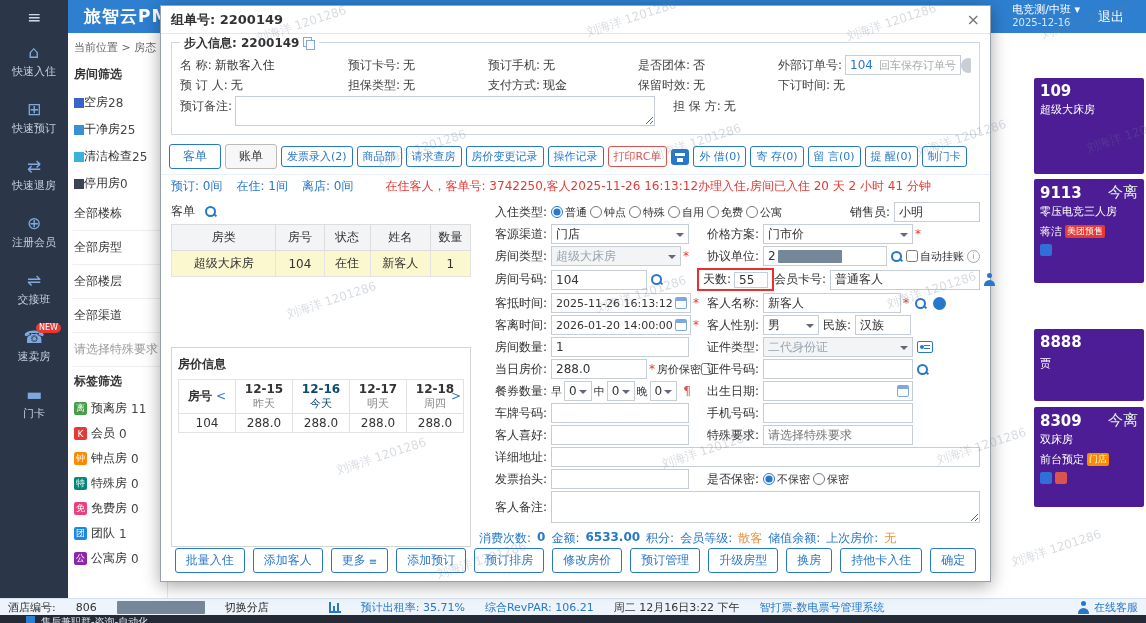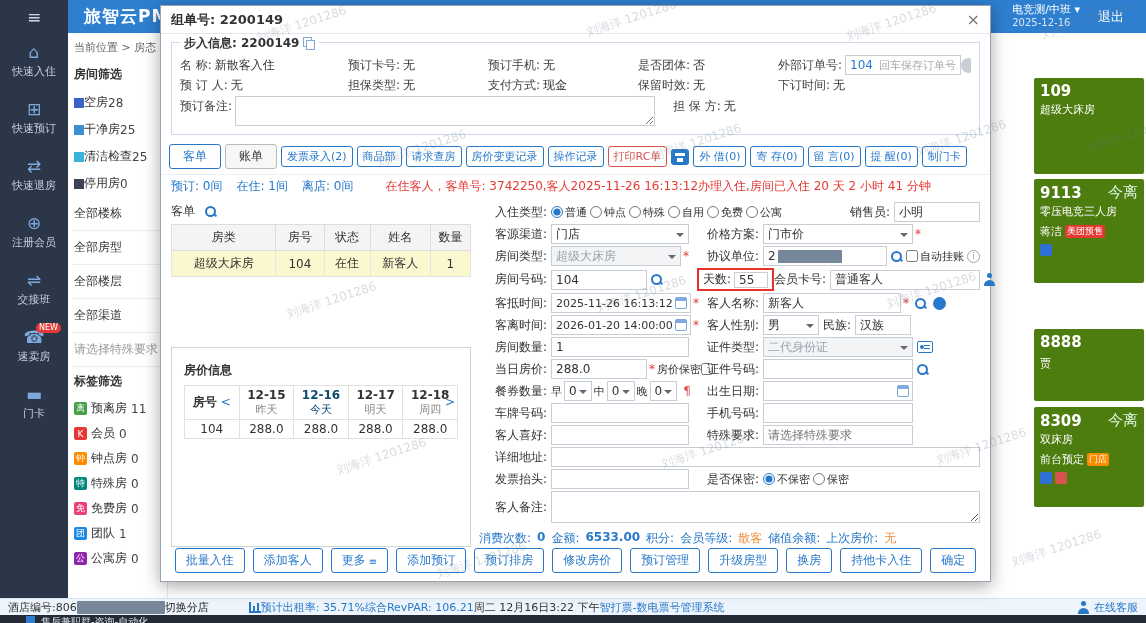--- a/index.html
+++ b/index.html
@@ -31,21 +31,21 @@
 .f-state{display:flex;align-items:center;gap:0;padding:5px 2px;white-space:nowrap;cursor:pointer}
 .f-sq{width:10px;height:10px;flex:0 0 10px}
 .f-cnt{color:#444}
 .f-select{padding:8px 2px;border-bottom:1px solid #eee;white-space:nowrap;cursor:pointer}
 .f-select.ph{color:#999}
 .f-tag{display:flex;align-items:center;gap:4px;padding:4px 2px;white-space:nowrap;cursor:pointer}
 .f-tagicon{width:13px;height:13px;border-radius:2px;color:#fff;font-size:9px;display:flex;align-items:center;justify-content:center;flex:0 0 13px}
 
 
 .board{position:absolute;left:168px;top:33px;width:978px;height:565px;background:#fff;z-index:1}
-.room-card{position:absolute;right:2px;width:110px;background:#4d7c0f;color:#fff;border-radius:2px;padding:4px 6px;cursor:pointer;overflow:hidden}
+.room-card{position:absolute;right:2px;width:110px;background:#4c1d95;color:#fff;border-radius:2px;padding:4px 6px;cursor:pointer;overflow:hidden}
 .rc-top{display:flex;justify-content:space-between;align-items:center}
 .rc-num{font-size:15px;font-weight:bold}
 .rc-badge{font-size:15px;color:#dff5df}
 .rc-type{font-size:11px;margin-top:2px;white-space:nowrap}
 .rc-guest{font-size:11px;margin-top:5px;display:flex;align-items:center;gap:3px;white-space:nowrap}
 .rc-tag{font-size:9px;padding:0 2px;border-radius:2px}
 .rc-icons{margin-top:5px;display:flex;gap:3px}
 .rc-ic{width:12px;height:12px;border-radius:2px}
 
 
@@ -82,21 +82,21 @@
 .mcols{display:flex;padding:4px 10px 0;gap:8px}
 .lcol{width:300px;flex:0 0 300px}
 .rcol{flex:1;min-width:0}
 
 .gt-head{display:flex;align-items:center;gap:6px;padding:1px 0 4px}
 table.gt{width:100%;border-collapse:collapse;font-size:12px;table-layout:fixed}
 .gt th{background:#f3f4f6;border:1px solid #ddd;font-weight:normal;padding:4px 1px}
 .gt td{border:1px solid #e4e4e4;padding:4px 1px;text-align:center;overflow:hidden;white-space:nowrap}
 .gt tr.sel td{background:#fbf7cf}
 
-.pbox{border:1px solid #d4d4d4;margin-top:70px;height:200px;padding:12px}
+.pbox{border:1px solid #d4d4d4;margin-top:70px;height:200px;padding:6px}
 .pbox-title{font-weight:bold;margin:2px 0 6px}
 table.pt{width:100%;border-collapse:collapse;font-size:12px;text-align:center;table-layout:fixed}
 .pt th,.pt td{border:1px solid #e2e2e2;padding:2px}
 .pt th{font-weight:bold;position:relative}
 .pt .dd{font-size:11px;color:#888;font-weight:normal}
 .pt th.today,.pt th.today .dd{color:#0c4a6e}
 .nav{color:#2878ca;cursor:pointer;font-weight:normal}
 .nav.r{position:absolute;right:2px;top:9px}
 
 .frow{display:flex;align-items:center;margin-bottom:2px;min-height:20px;white-space:nowrap}
@@ -120,21 +120,21 @@
 .sumline{display:flex;gap:6px;padding:5px 0 0;white-space:nowrap;overflow:hidden}
 .sl-l{color:#2878ca}
 .sl-b{color:#2878ca;font-weight:bold}
 .sl-o{color:#f08c3a}
 
 .m-footer{position:absolute;left:0;right:0;bottom:8px;display:flex;justify-content:center;gap:8px}
 .fbtn{padding:3px 10px;border:1px solid #2878ca;color:#2878ca;background:#fff;border-radius:3px;cursor:pointer;white-space:nowrap;display:flex;align-items:center;gap:3px}
 .more-ic::before{content:"≡";font-size:10px}
 
 
-.statusbar{position:absolute;left:0;top:598px;width:1146px;height:17px;background:#eef4fb;border-top:1px solid #d5e2ef;display:flex;align-items:center;gap:0;padding:0 8px;font-size:11px;white-space:nowrap;overflow:hidden;z-index:7}
+.statusbar{position:absolute;left:0;top:598px;width:1146px;height:17px;background:#eef4fb;border-top:1px solid #d5e2ef;display:flex;align-items:center;gap:20px;padding:0 8px;font-size:11px;white-space:nowrap;overflow:hidden;z-index:7}
 .blue{color:#2878ca}
 .dark{color:#333}
 .switch{color:#222;cursor:pointer}
 .svc{margin-left:auto;display:flex;align-items:center;gap:4px;color:#2878ca;cursor:pointer}
 .taskbar{position:absolute;left:0;top:615px;width:1146px;height:8px;background:#252b36;color:#dfe6ee;font-size:10px;display:flex;align-items:flex-start;gap:6px;padding-left:26px;overflow:hidden;z-index:8}
 .tk-ic{width:9px;height:9px;background:#2e7fd0;margin-top:1px;flex:0 0 9px}
 
 
 .i-search{position:relative;display:inline-block;width:13px;height:13px;margin:0 3px;cursor:pointer;flex:0 0 13px}
 .i-search::before{content:"";position:absolute;left:1px;top:1px;width:7px;height:7px;border:2px solid #2878ca;border-radius:50%}

